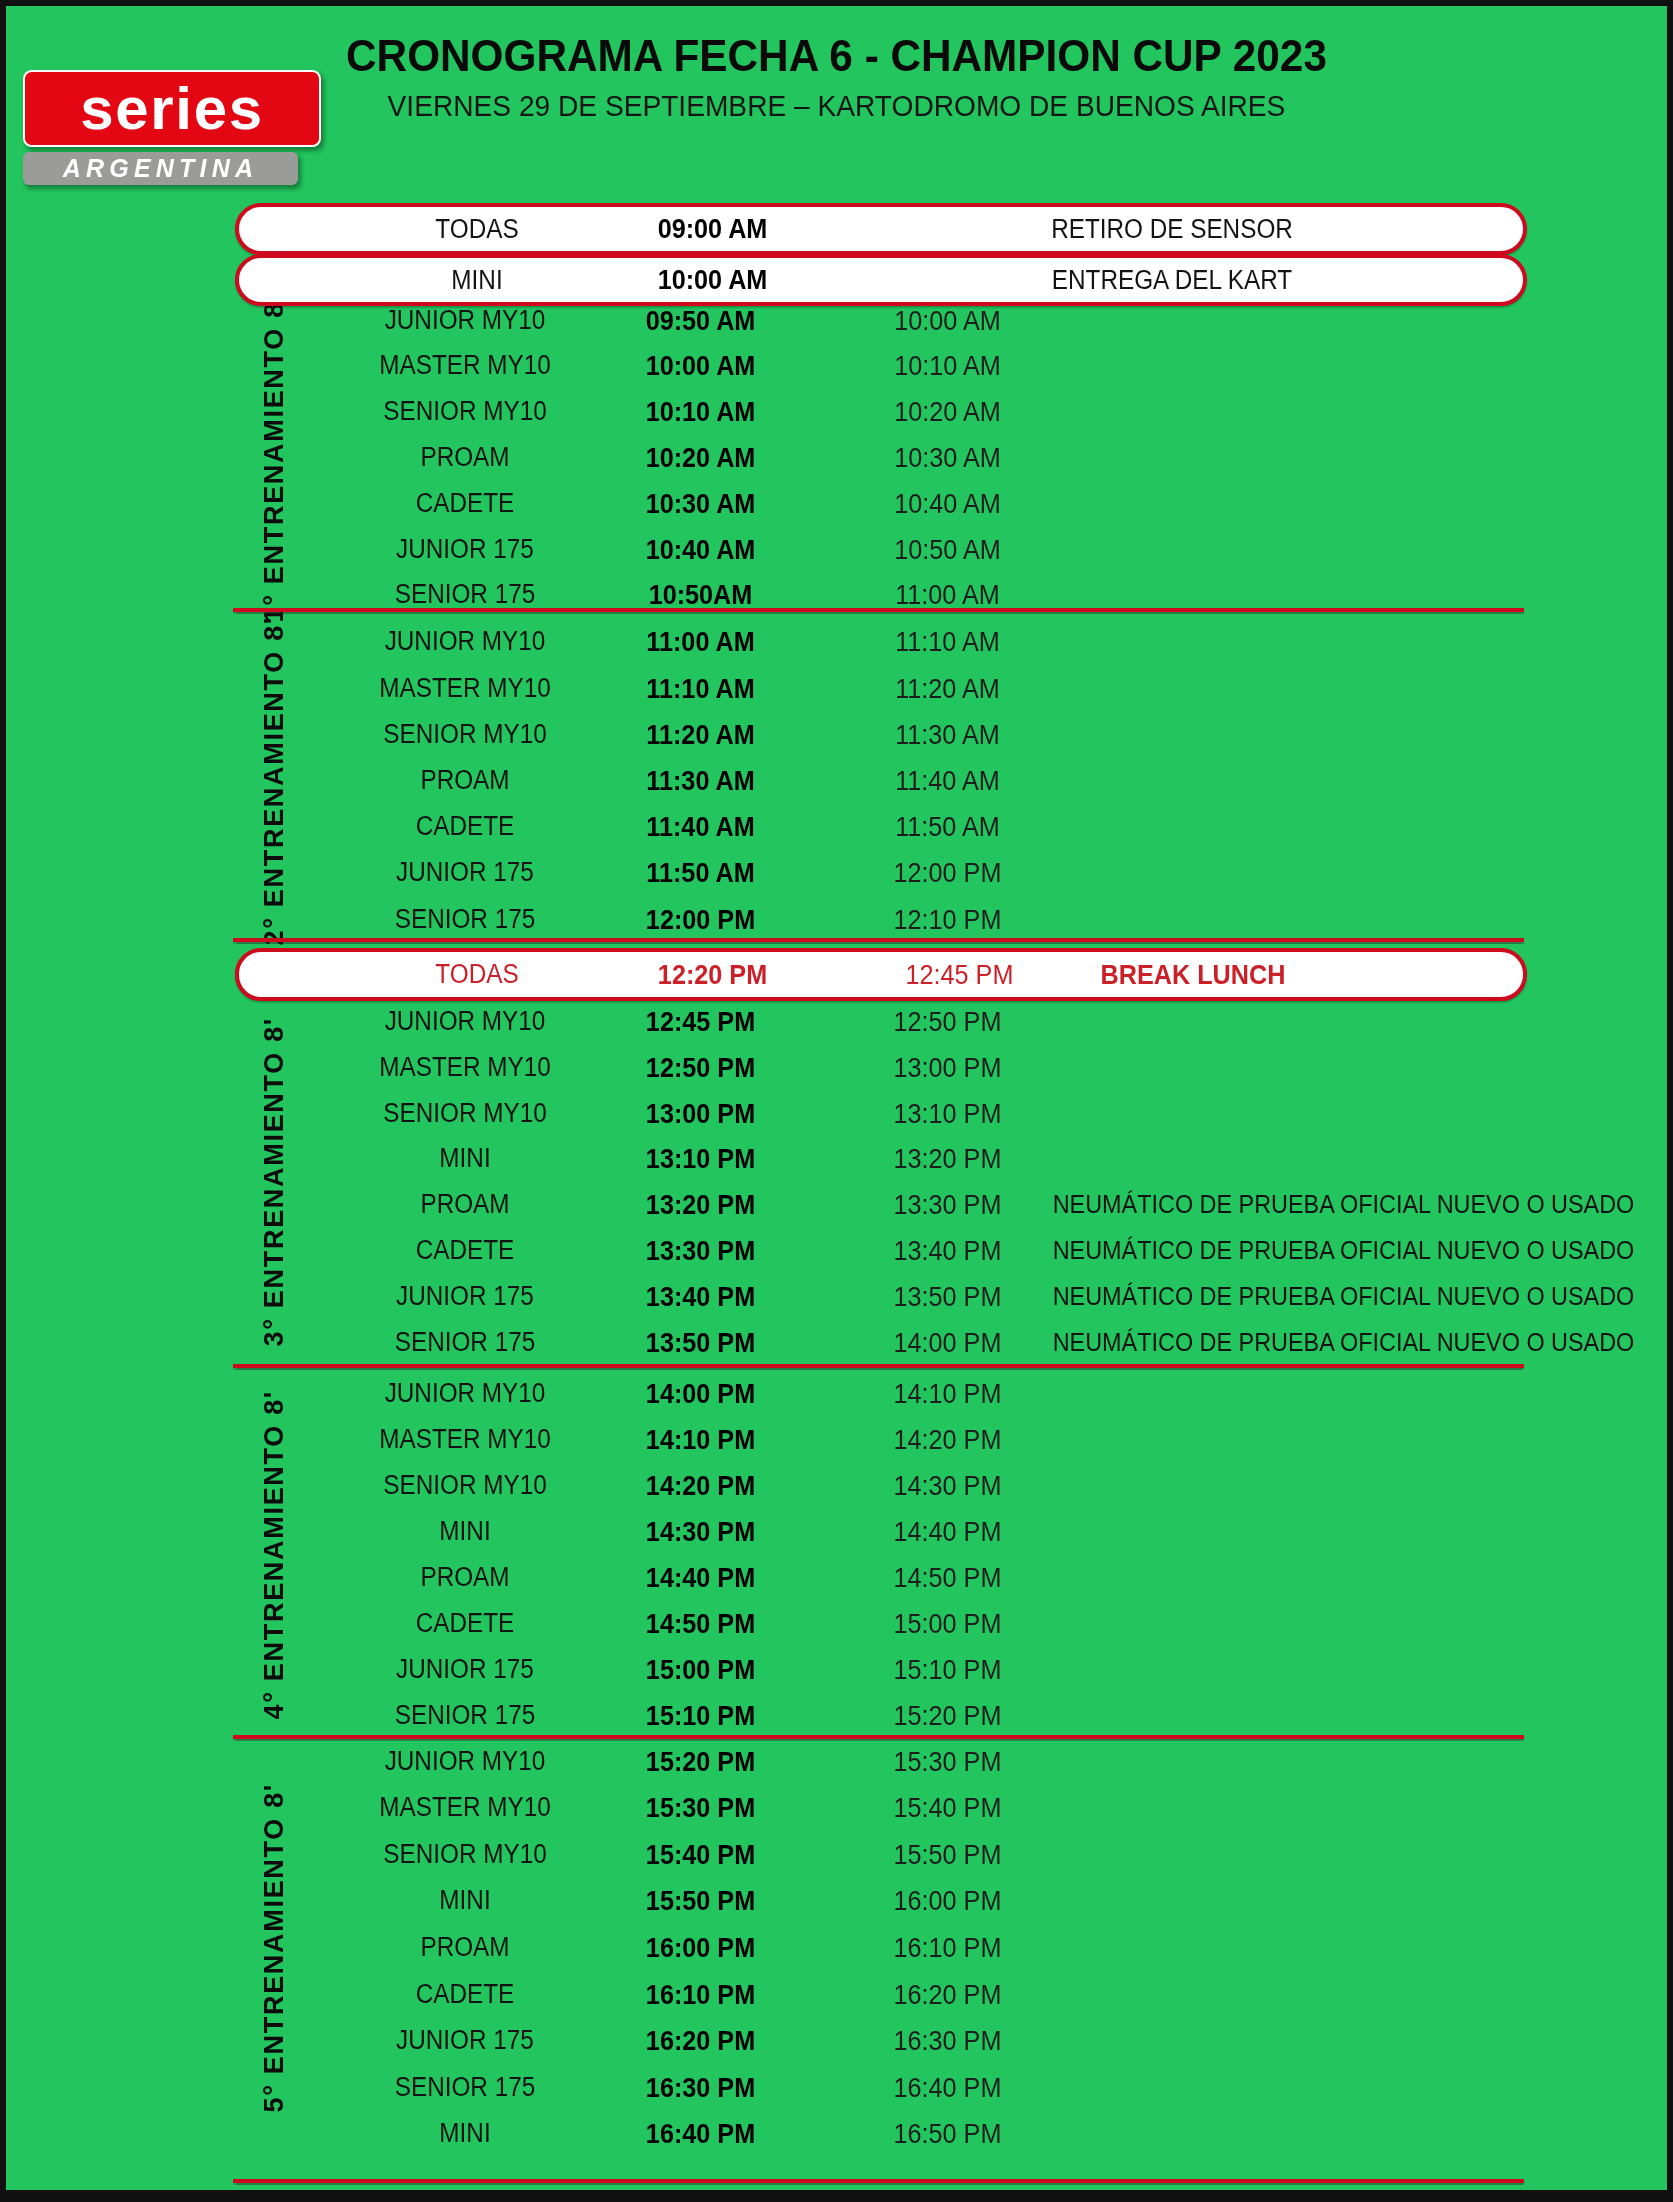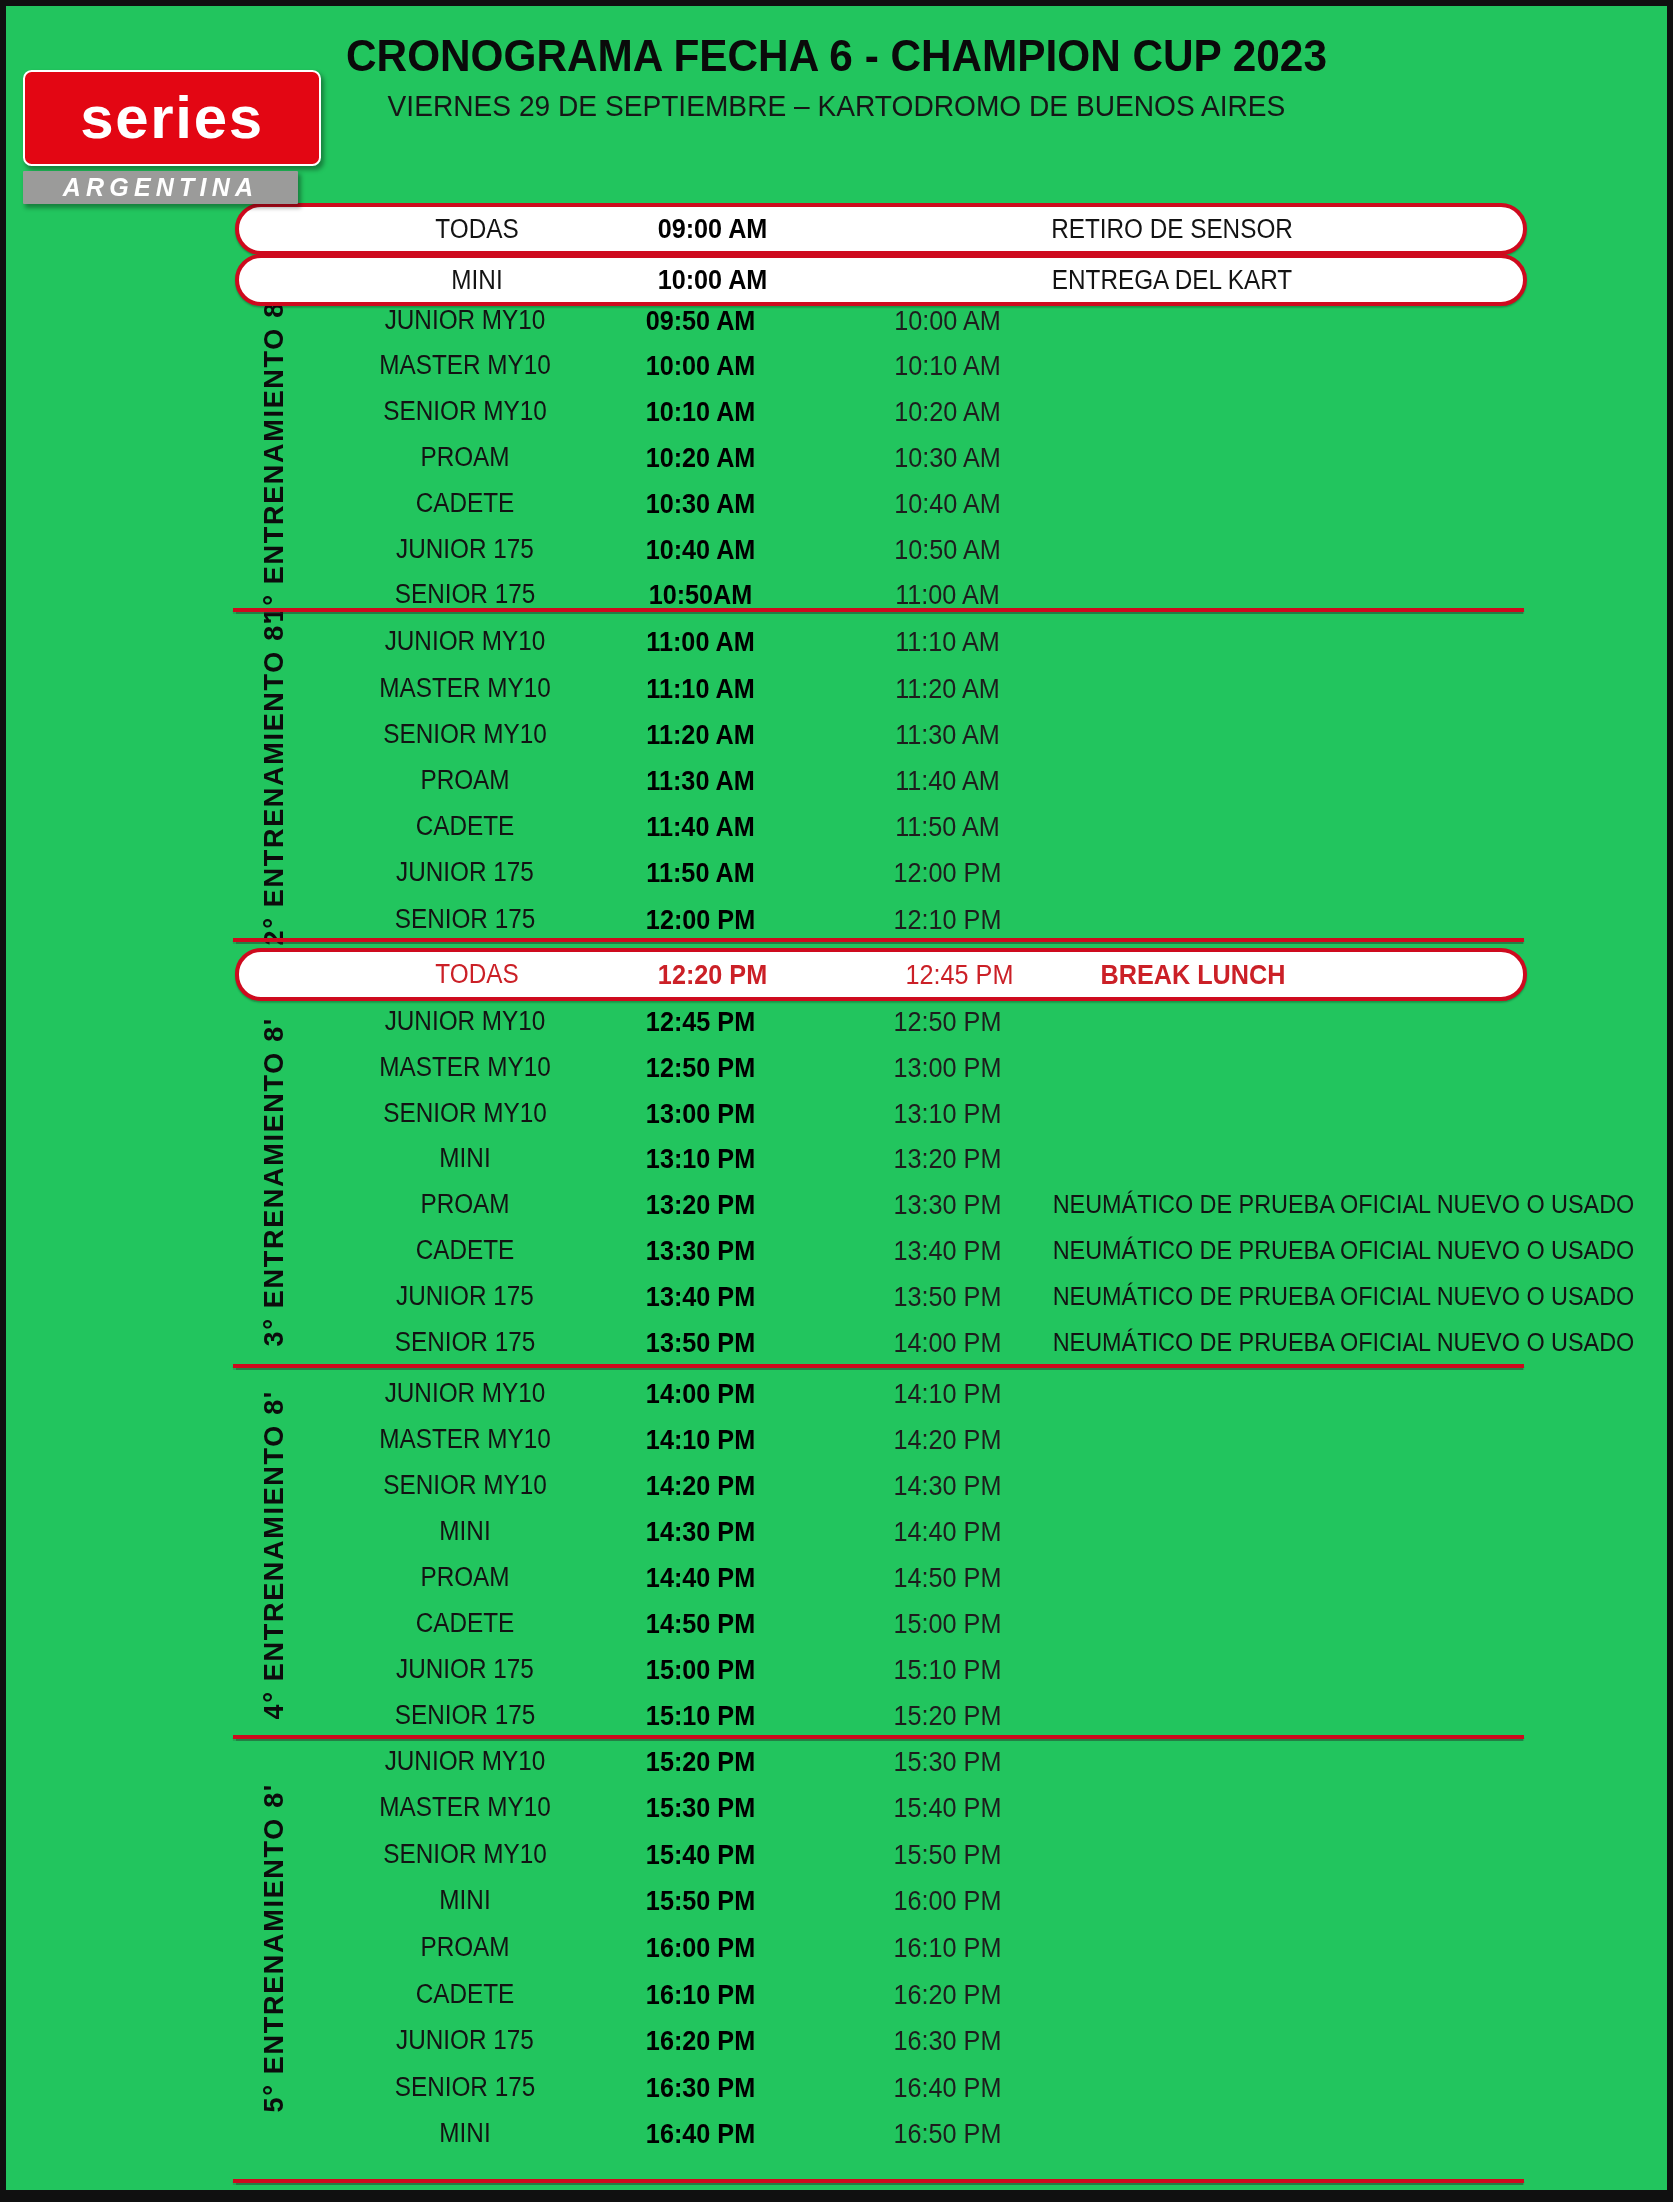--- a/index.html
+++ b/index.html
@@ -25,24 +25,24 @@
     text-align:center;font-size:29px;color:#161616;
     transform:scaleX(.97);white-space:nowrap;
   }
   
   .logo{position:absolute;left:17px;top:59px;width:298px;z-index:6;}
   .logo-box{border-radius:8.6px;display:flex;align-items:center;justify-content:center;
     box-shadow:2.6px 3.4px 4.3px rgba(0,0,0,.35);}
   .logo-iame{height:84px;background:#1b57a0;border:2.6px solid #fff;}
   .logo-iame span{color:#fff;font-weight:bold;font-size:72px;line-height:72px;
     letter-spacing:1.7px;transform:scaleY(.95);}
-  .logo-series{height:96px;margin-top:5.2px;background:#e30613;border:2.6px solid #fff;}
+  .logo-series{height:77px;margin-top:5.2px;background:#e30613;border:2.6px solid #fff;}
   .logo-series span{color:#fff;font-weight:bold;font-size:60px;line-height:60px;
     letter-spacing:1.7px;}
-  .logo-arg{height:33px;margin-top:5.2px;width:275px;background:#9b9b9a;border-radius:1px;justify-content:center;}
+  .logo-arg{height:33px;margin-top:5.2px;width:275px;background:#9b9b9a;border-radius:6px;justify-content:center;}
   .logo-arg span{color:#fff;font-weight:bold;font-style:italic;font-size:25px;letter-spacing:5.2px;}
   
   .bluebar{
     position:absolute;left:250px;top:129px;width:1266px;height:65px;
     background:#15599e;border-radius:8.6px 26px 26px 8.6px;z-index:2;
     box-shadow:0 2.6px 2.6px rgba(0,0,0,.35);
   }
   .hcell{
     position:absolute;top:0;height:65px;display:flex;align-items:center;justify-content:center;
     color:#fff;font-weight:bold;font-size:30px;transform:scaleX(.92);white-space:nowrap;

